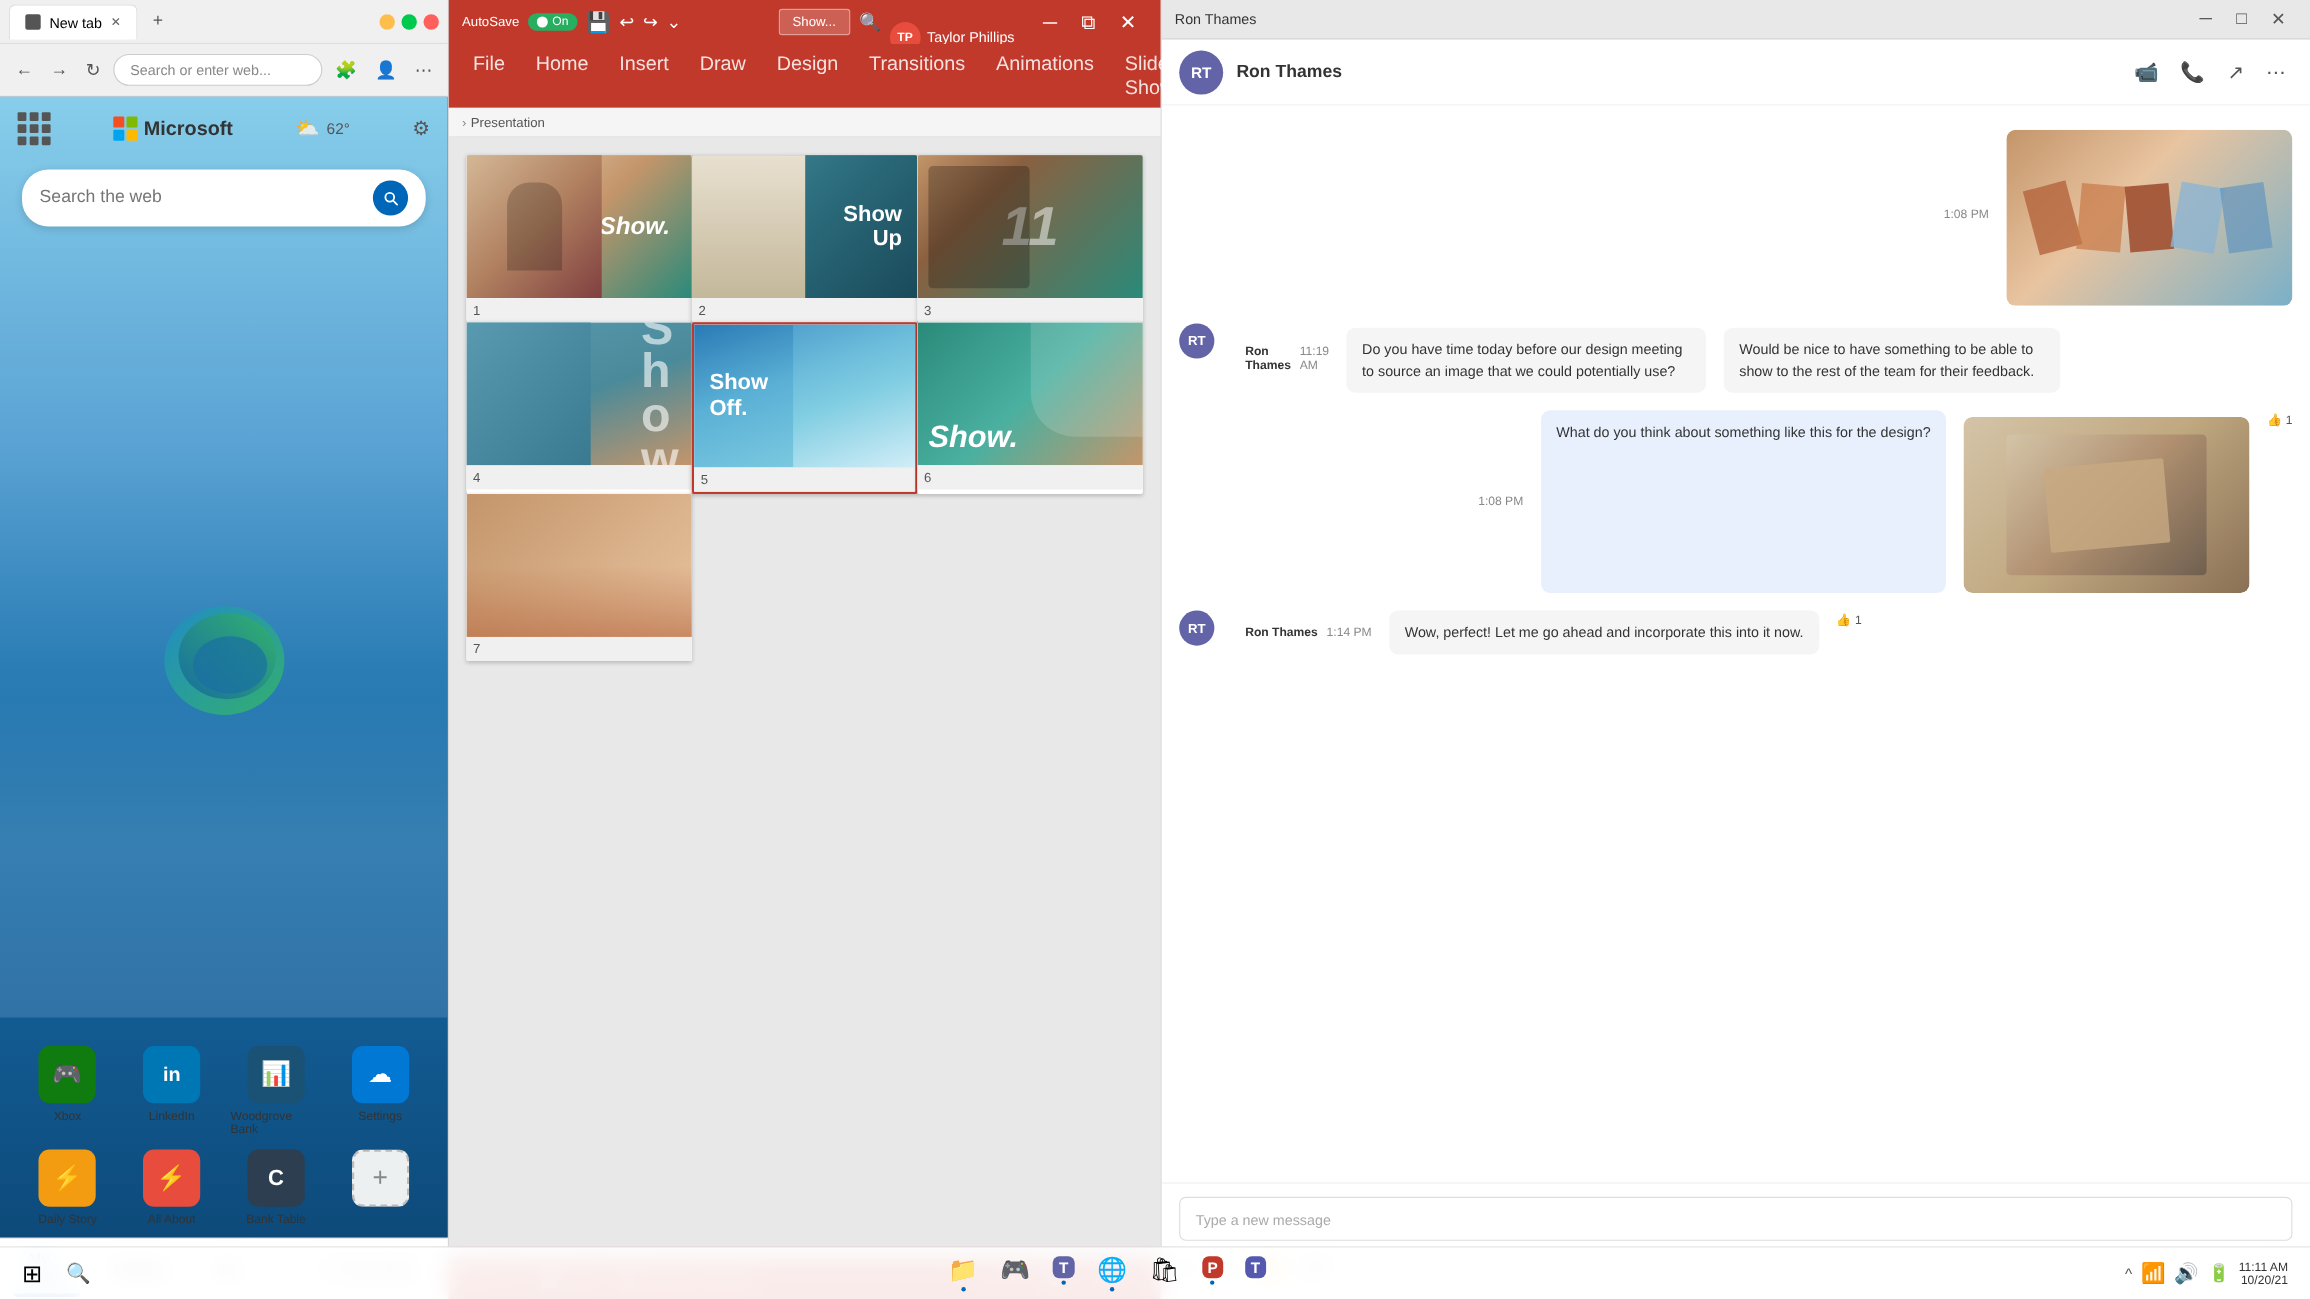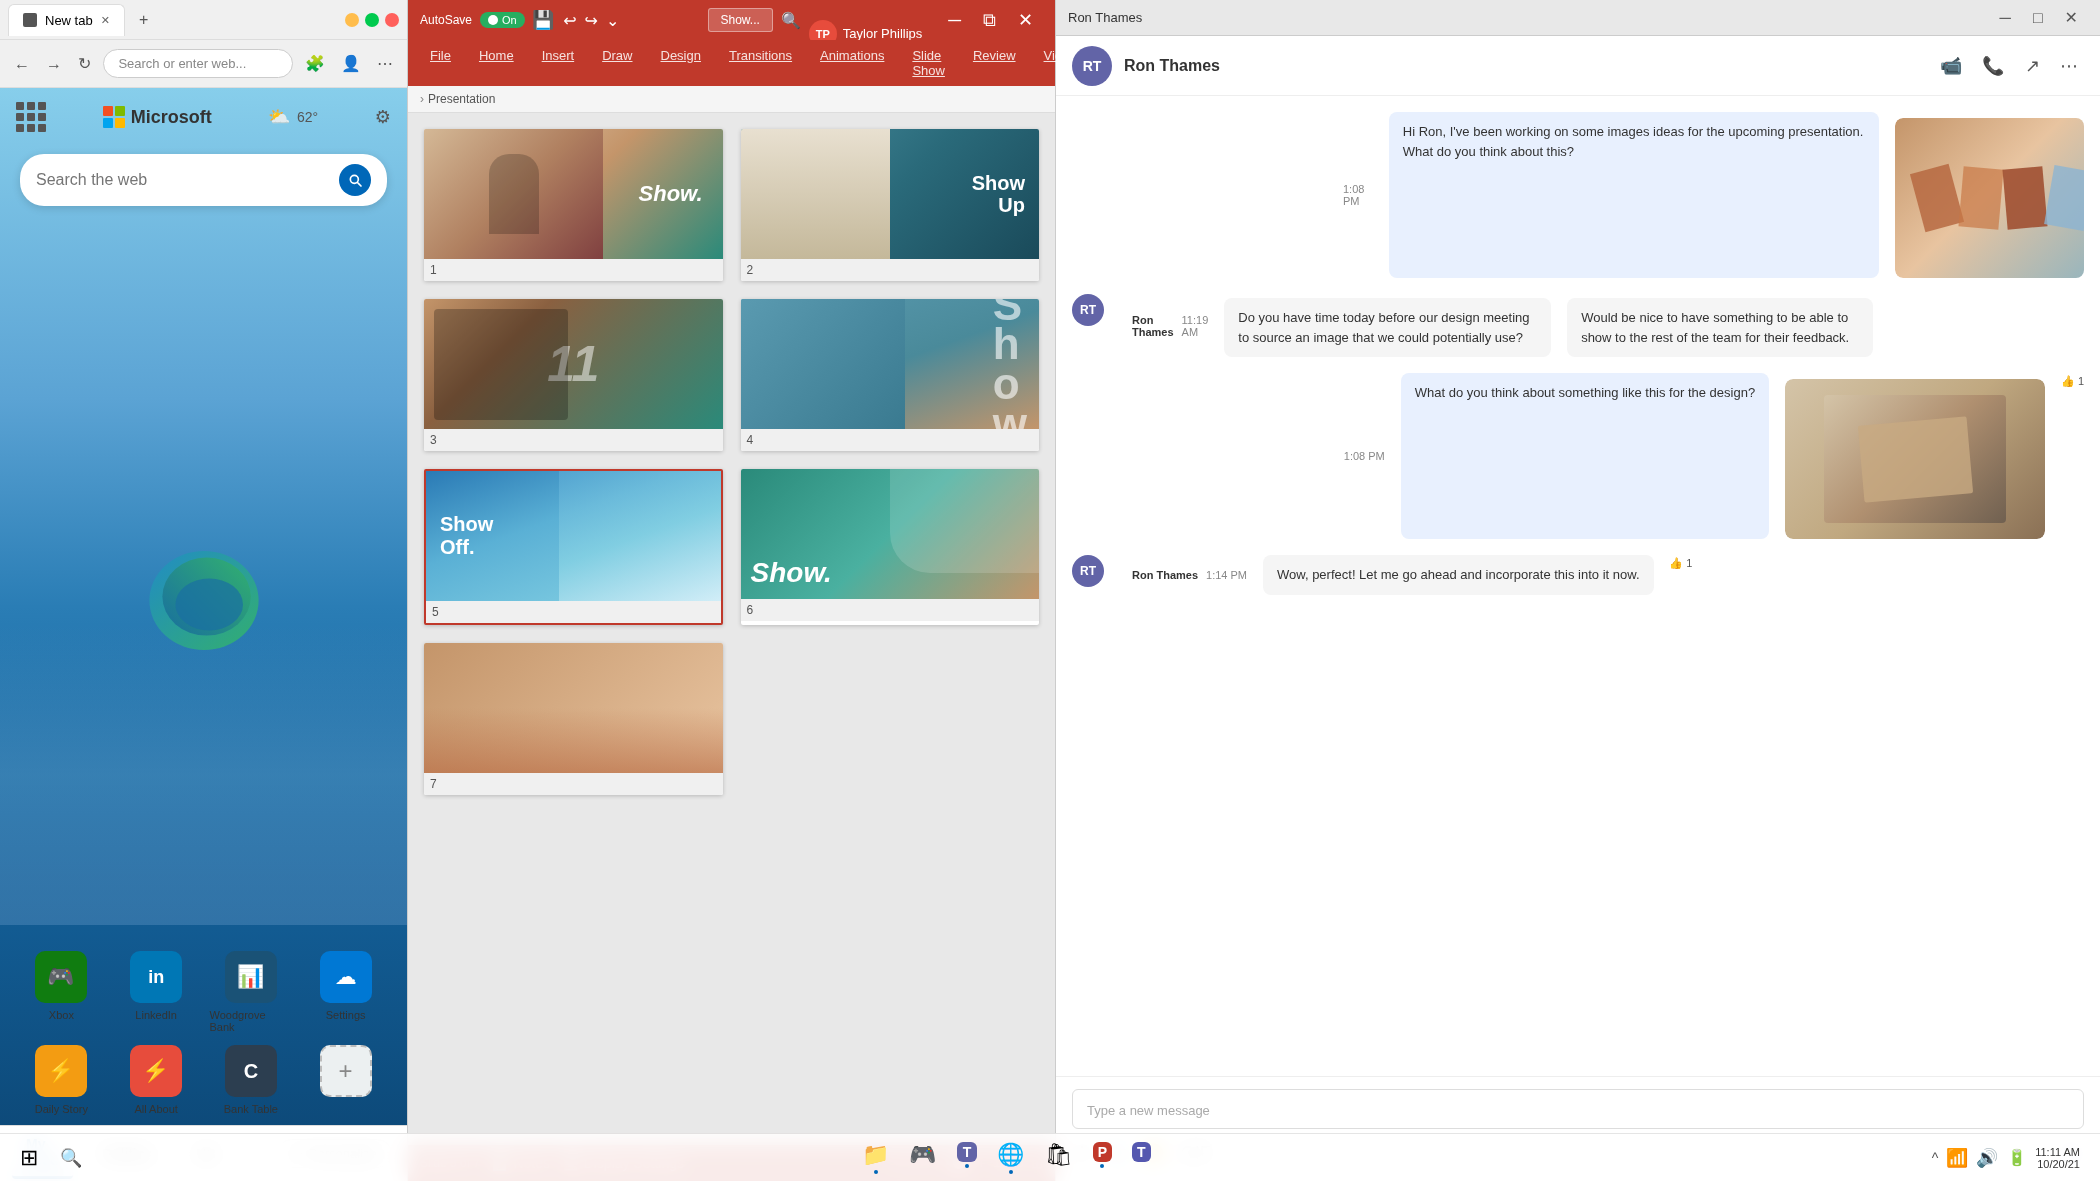--- a/index.html
+++ b/index.html
@@ -139,32 +139,32 @@
     .ppt-search-btn { background: none; border: none; color: white; font-size: 16px; cursor: pointer; }
     .ppt-user { display: flex; align-items: center; gap: 6px; color: white; font-size: 13px; margin-top: 27px; }
     .ppt-avatar { width: 28px; height: 28px; border-radius: 50%; background: #e74c3c; display: flex; align-items: center; justify-content: center; color: white; font-size: 11px; font-weight: 600; }
     .ppt-win-controls { display: flex; gap: 2px; margin-left: 8px; }
     .ppt-win-btn { background: none; border: none; color: white; font-size: 18px; cursor: pointer; padding: 2px 10px; }
 
     .ppt-ribbon-tabs {
       background: #c0392b; display: flex; padding: 0 8px;
     }
     .ppt-ribbon-tab {
-      color: rgba(255,255,255,0.85); padding: 8px 14px; font-size: 13px; cursor: pointer; text-decoration: underline;
+      color: rgba(255,255,255,0.85); padding: 8px 14px; font-size: 18px; cursor: pointer;
     }
 
     .ppt-breadcrumb {
       background: #f5f5f5; padding: 6px 12px; font-size: 12px; color: #555;
       border-bottom: 1px solid #ddd; display: flex; align-items: center; gap: 4px;
     }
     .ppt-breadcrumb-arrow { color: #888; }
 
     .ppt-slides-area {
       flex: 1; overflow-y: auto; background: #e8e8e8; padding: 16px;
-      display: grid; grid-template-columns: 1fr 1fr; gap: 18px; align-content: start;
+      display: grid; grid-template-columns: 1fr 1fr 1fr; gap: 0; align-content: start;
     }
     .ppt-slides-area::-webkit-scrollbar { width: 8px; }
     .ppt-slides-area::-webkit-scrollbar-track { background: #e8e8e8; }
     .ppt-slides-area::-webkit-scrollbar-thumb { background: #bbb; border-radius: 4px; }
 
     .slide-thumb {
       background: white; border-radius: 2px; overflow: hidden;
       box-shadow: 0 1px 4px rgba(0,0,0,0.2); cursor: pointer;
     }
     .slide-thumb.selected { border: 2px solid #c0392b; }
@@ -630,23 +630,20 @@
     </div>
   </div>
 
   <div class="teams-chat-area">
 
     <div class="chat-message own">
       <div class="chat-bubble-group">
         <div class="chat-meta own">
           <span>1:08 PM</span>
         </div>
-        <div class="chat-bubble own">
-          <span>Hi Ron, I've been working on some images ideas for the upcoming presentation. What do you think about this?</span>
-        </div>
         <div class="chat-img">
           <div class="chat-img-placeholder img-arch" style="display:flex;flex-direction:column;align-items:flex-start;padding:10px;">
             <div style="display:flex;gap:4px;flex-wrap:wrap;width:100%;height:100%;align-items:center;justify-content:center;">
               <div style="width:40px;height:60px;background:rgba(180,100,60,0.8);transform:rotate(-15deg);"></div>
               <div style="width:40px;height:60px;background:rgba(200,120,70,0.7);transform:rotate(5deg);"></div>
               <div style="width:40px;height:60px;background:rgba(160,80,50,0.9);transform:rotate(-5deg);"></div>
               <div style="width:40px;height:60px;background:rgba(140,180,210,0.8);transform:rotate(10deg);"></div>
               <div style="width:40px;height:60px;background:rgba(100,150,190,0.7);transform:rotate(-8deg);"></div>
             </div>
           </div>

